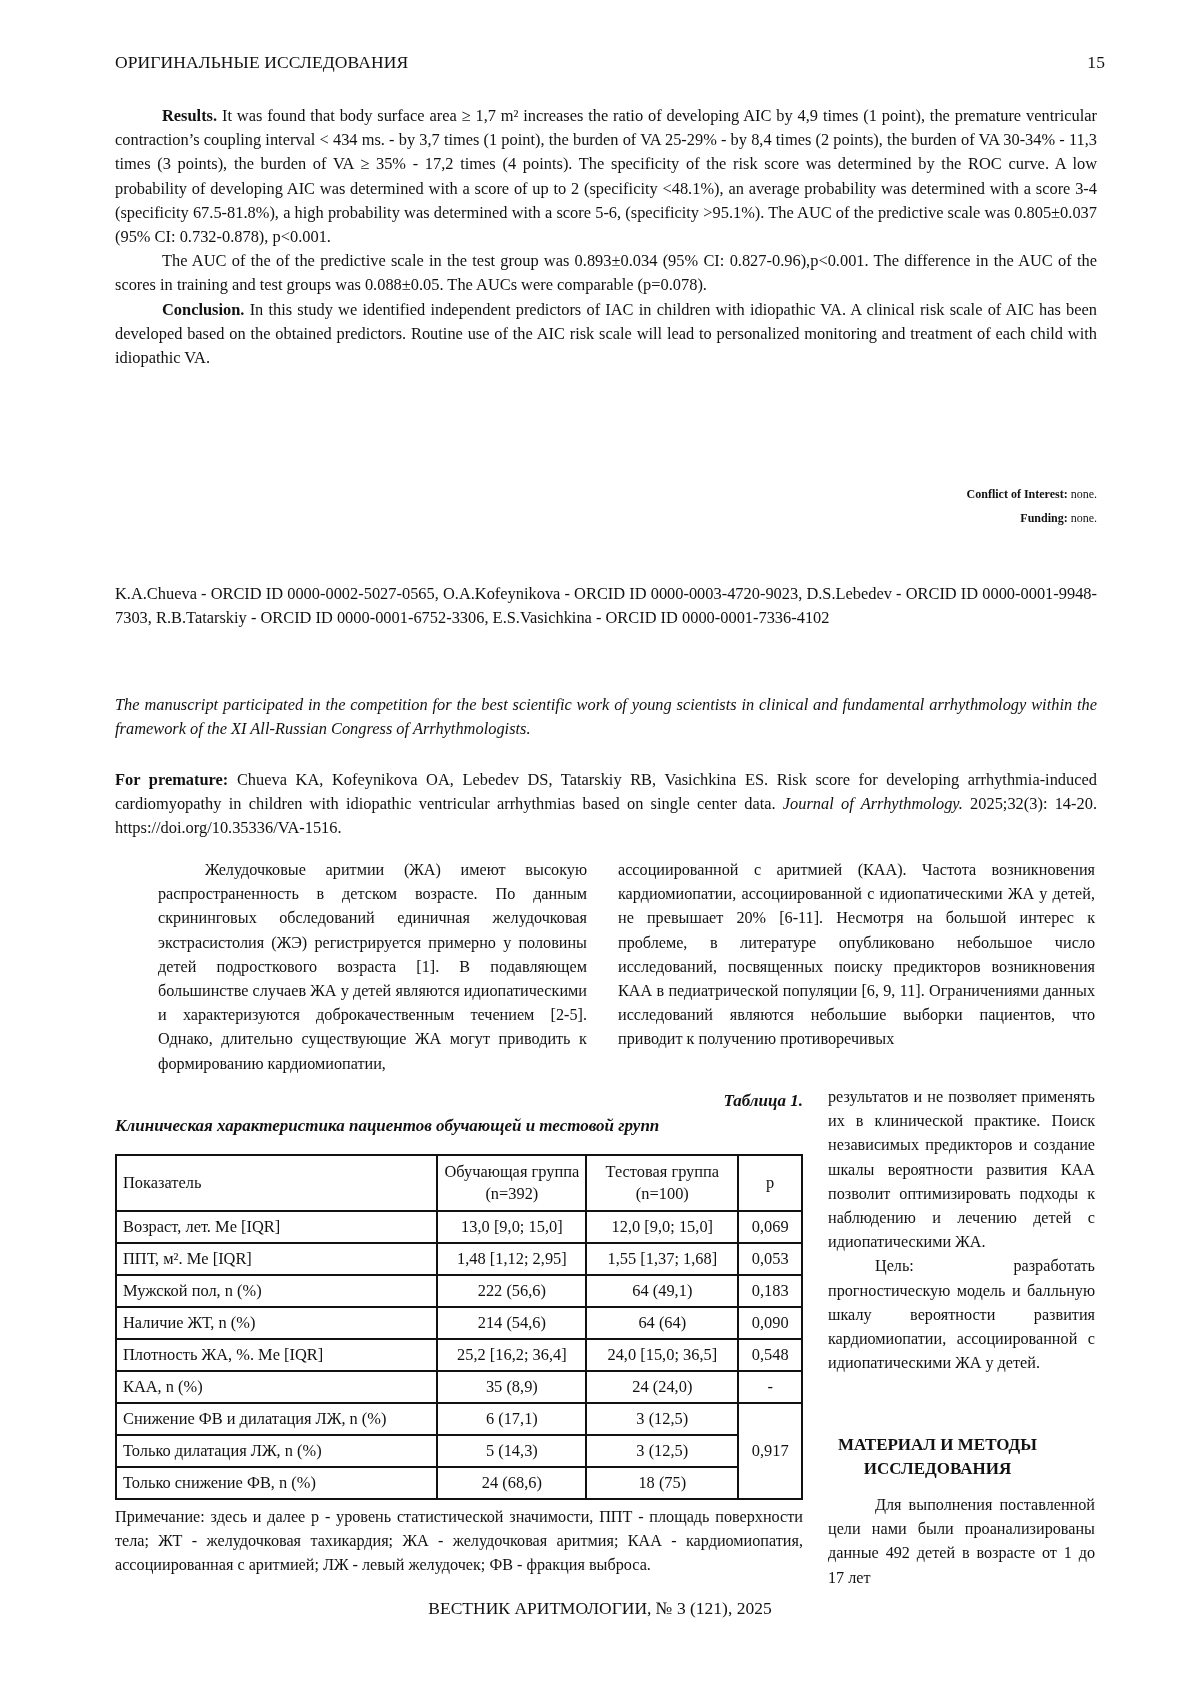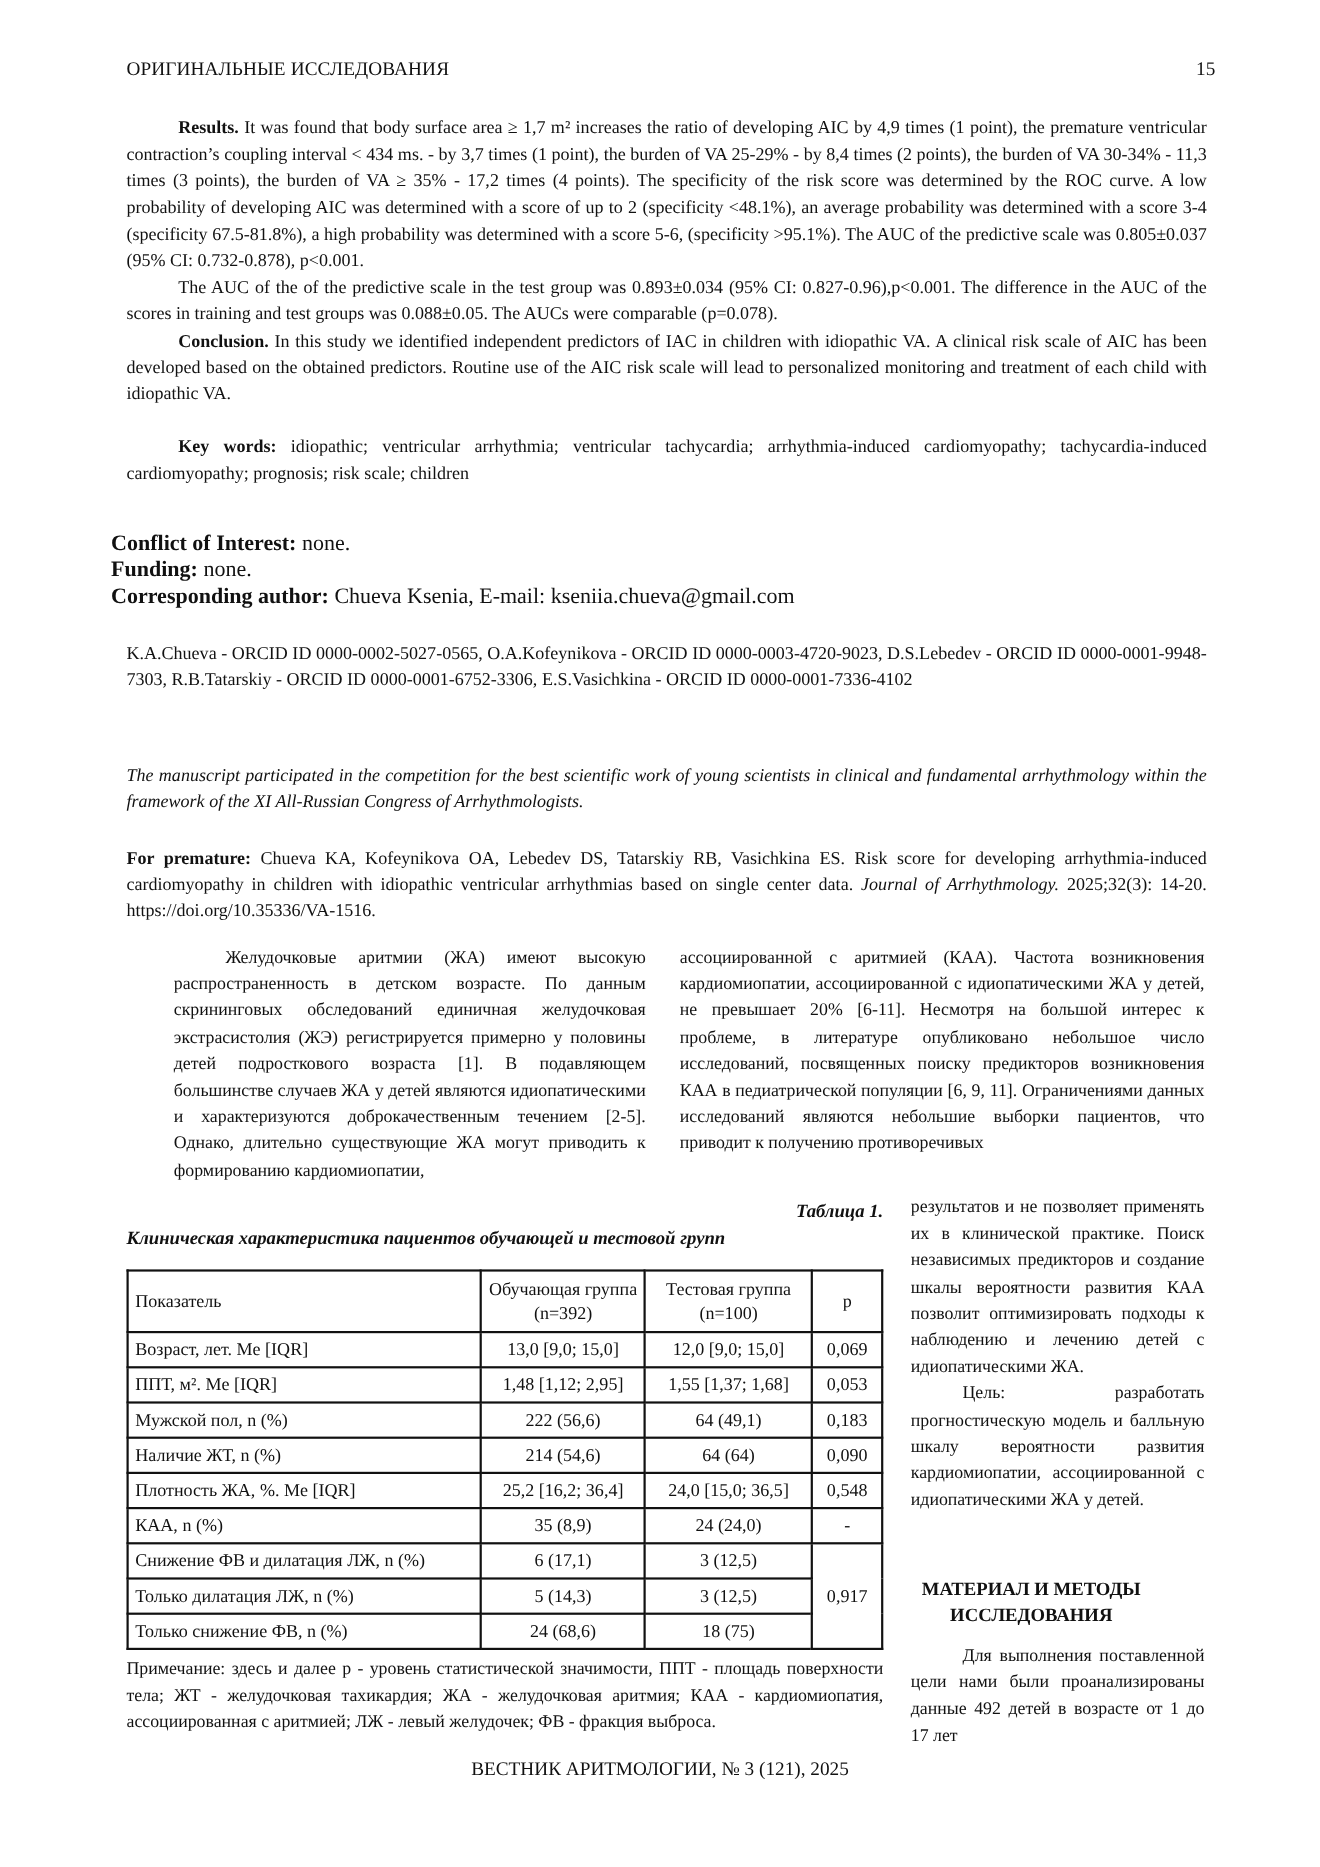--- a/index.html
+++ b/index.html
@@ -15,22 +15,22 @@
     }
     .abstract {
       position: absolute; left: 115px; width: 982px; top: 104px;
       font-size: 16.4px; line-height: 24.2px; text-align: justify;
       font-stretch: condensed;
     }
     .abstract p { margin: 0; text-indent: 47px; }
     .abstract b { font-weight: bold; }
     .keywords { margin-top: 24px !important; }
     .meta-block {
-      position: absolute; left: 101px; width: 982px; top: 482px;
-      font-size: 20px; line-height: 24.2px;
+      position: absolute; left: 115px; width: 982px; top: 482px;
+      font-size: 12px; line-height: 24.2px; text-align: right;
     }
     .meta-block div { margin: 0; }
     .orcid {
       position: absolute; left: 115px; width: 982px; top: 582px;
       font-size: 16.4px; line-height: 24.2px; text-align: justify;
     }
     .manuscript-note {
       position: absolute; left: 115px; width: 982px; top: 693px;
       font-size: 16.4px; line-height: 24.2px; font-style: italic; text-align: justify;
     }
@@ -96,27 +96,25 @@
 
 <div class="running-head">
   <span>ОРИГИНАЛЬНЫЕ ИССЛЕДОВАНИЯ</span>
   <span>15</span>
 </div>
 
 <div class="abstract">
   <p><b>Results.</b><span> It was found that body surface area ≥ 1,7 m² increases the ratio of developing AIC by 4,9 times (1 point), the premature ventricular contraction’s coupling interval &lt; 434 ms. - by 3,7 times (1 point), the burden of VA 25-29% - by 8,4 times (2 points), the burden of VA 30-34% - 11,3 times (3 points), the burden of VA ≥ 35% - 17,2 times (4 points). The specificity of the risk score was determined by the ROC curve. A low probability of developing AIC was determined with a score of up to 2 (specificity &lt;48.1%), an average probability was determined with a score 3-4 (specificity 67.5-81.8%), a high probability was determined with a score 5-6, (specificity &gt;95.1%). The AUC of the predictive scale was 0.805±0.037 (95% CI: 0.732-0.878), p&lt;0.001.</span></p>
   <p>The AUC of the of the predictive scale in the test group was 0.893±0.034 (95% CI: 0.827-0.96),p&lt;0.001. The difference in the AUC of the scores in training and test groups was 0.088±0.05. The AUCs were comparable (p=0.078).</p>
   <p><b>Conclusion.</b><span> In this study we identified independent predictors of IAC in children with idiopathic VA. A clinical risk scale of AIC has been developed based on the obtained predictors. Routine use of the AIC risk scale will lead to personalized monitoring and treatment of each child with idiopathic VA.</span></p>
-  <p class="keywords"><b>Key words:</b><span> idiopathic; ventricular arrhythmia; ventricular tachycardia; arrhythmia-induced cardiomyopathy; tachycardia-induced cardiomyopathy; prognosis; risk scale; children</span></p>
 </div>
 
 <div class="meta-block">
   <div><b>Conflict of Interest:</b><span> none.</span></div>
   <div><b>Funding:</b><span> none.</span></div>
-  <div><b>Corresponding author:</b><span> Chueva Ksenia, E-mail: kseniia.chueva@gmail.com</span></div>
 </div>
 
 <div class="orcid">K.A.Chueva - ORCID ID 0000-0002-5027-0565, O.A.Kofeynikova - ORCID ID 0000-0003-4720-9023, D.S.Lebedev - ORCID ID 0000-0001-9948-7303, R.B.Tatarskiy - ORCID ID 0000-0001-6752-3306, E.S.Vasichkina - ORCID ID 0000-0001-7336-4102</div>
 
 <div class="manuscript-note">The manuscript participated in the competition for the best scientific work of young scientists in clinical and fundamental arrhythmology within the framework of the XI All-Russian Congress of Arrhythmologists.</div>
 
 <div class="citation"><b>For premature:</b><span> Chueva KA, Kofeynikova OA, Lebedev DS, Tatarskiy RB, Vasichkina ES. Risk score for developing arrhythmia-induced cardiomyopathy in children with idiopathic ventricular arrhythmias based on single center data. </span><i>Journal of Arrhythmology.</i><span> 2025;32(3): 14-20. https://doi.org/10.35336/VA-1516.</span></div>
 
 <div class="col-text col-left-intro">
   <p>Желудочковые аритмии (ЖА) имеют высокую распространенность в детском возрасте. По данным скрининговых обследований единичная желудочковая экстрасистолия (ЖЭ) регистрируется примерно у половины детей подросткового возраста [1]. В подавляющем большинстве случаев ЖА у детей являются идиопатическими и характеризуются доброкачественным течением [2-5]. Однако, длительно существующие ЖА могут приводить к формированию кардиомиопатии,</p>

